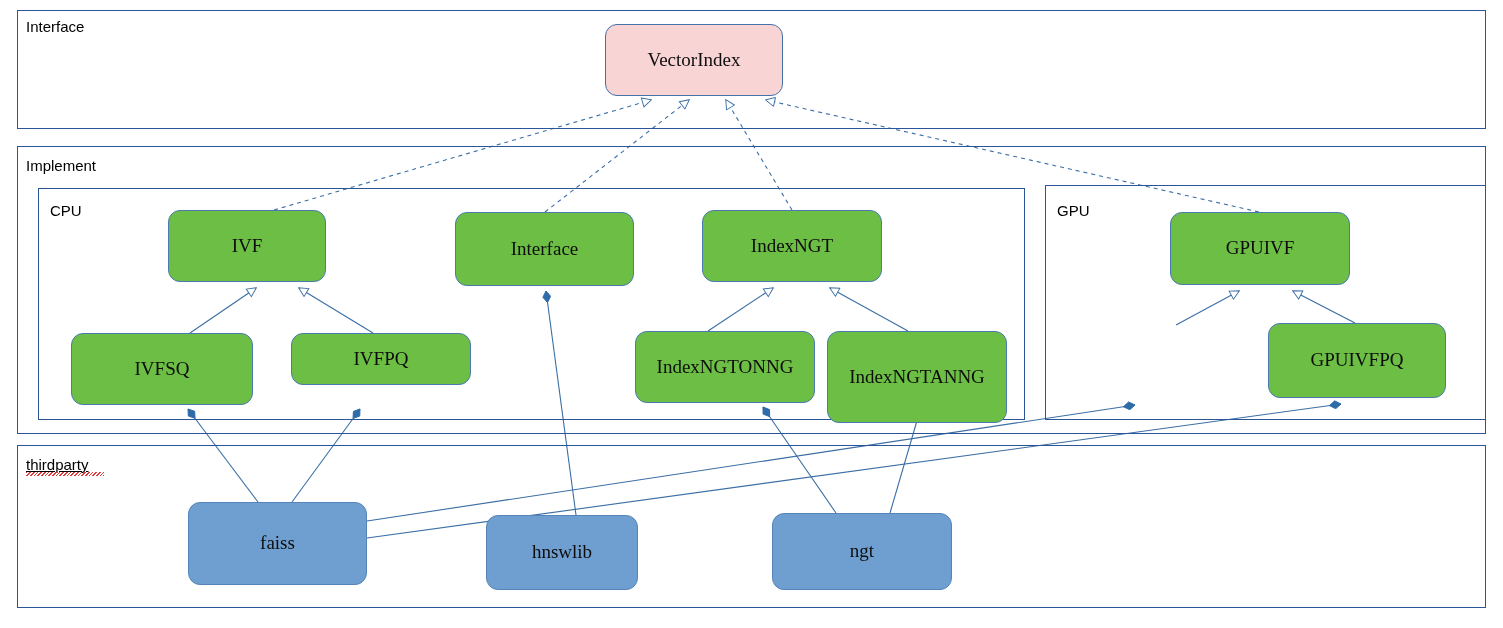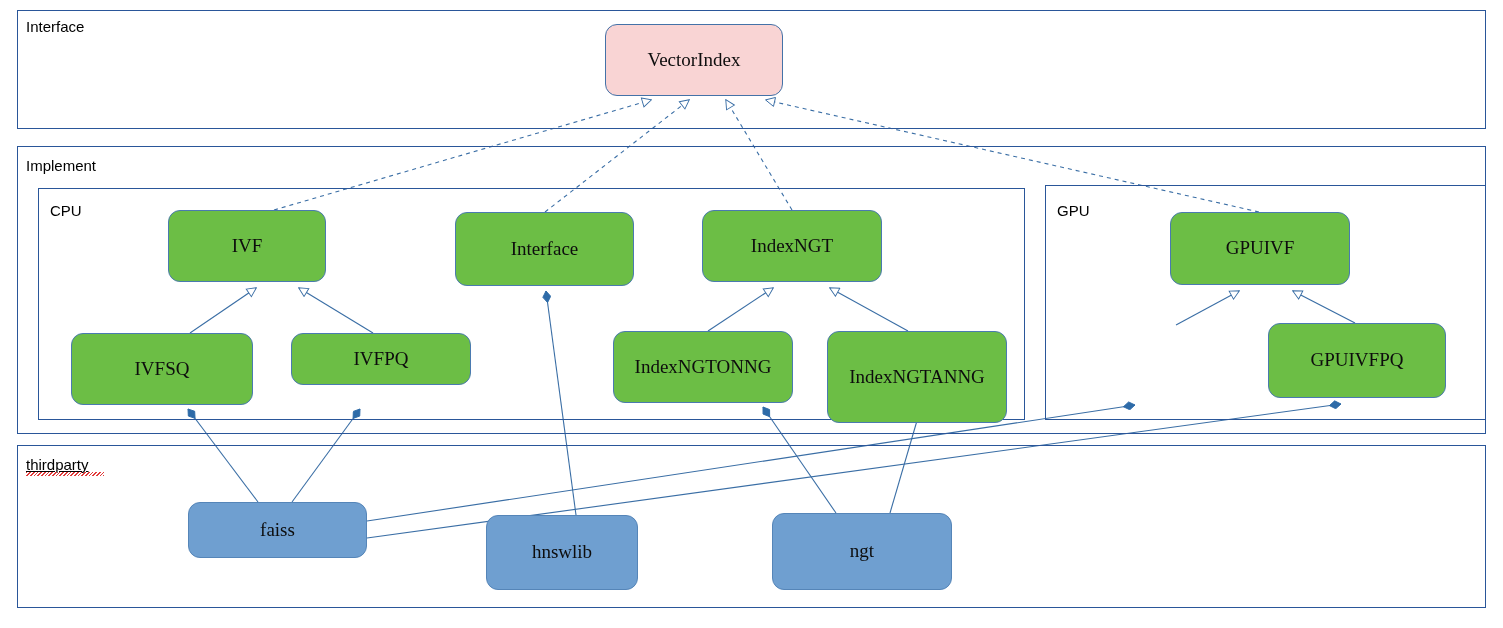--- a/index.html
+++ b/index.html
@@ -143,38 +143,38 @@
   </div>
 
   <div class="node impl" style="left:702px; top:210px; width:180px; height:72px;">
     <span>IndexNGT</span>
   </div>
 
   <div class="node impl" style="left:291px; top:333px; width:180px; height:52px;">
     <span>IVFPQ</span>
   </div>
 
-  <div class="node impl" style="left:613px; top:331px; width:180px; height:72px;">
+  <div class="node impl" style="left:635px; top:331px; width:180px; height:72px;">
     <span>IndexNGTONNG</span>
   </div>
 
   <div class="node impl" style="left:827px; top:331px; width:180px; height:92px;">
     <span>IndexNGTANNG</span>
   </div>
 
   <div class="node impl" style="left:1170px; top:212px; width:180px; height:73px;">
     <span>GPUIVF</span>
   </div>
 
 
   <div class="node impl" style="left:1268px; top:323px; width:178px; height:75px;">
     <span>GPUIVFPQ</span>
   </div>
 
-  <div class="node third" style="left:188px; top:502px; width:179px; height:56px;">
+  <div class="node third" style="left:188px; top:502px; width:179px; height:83px;">
     <span>faiss</span>
   </div>
 
   <div class="node third" style="left:486px; top:515px; width:152px; height:75px;">
     <span>hnswlib</span>
   </div>
 
   <div class="node third" style="left:772px; top:513px; width:180px; height:77px;">
     <span>ngt</span>
   </div>

